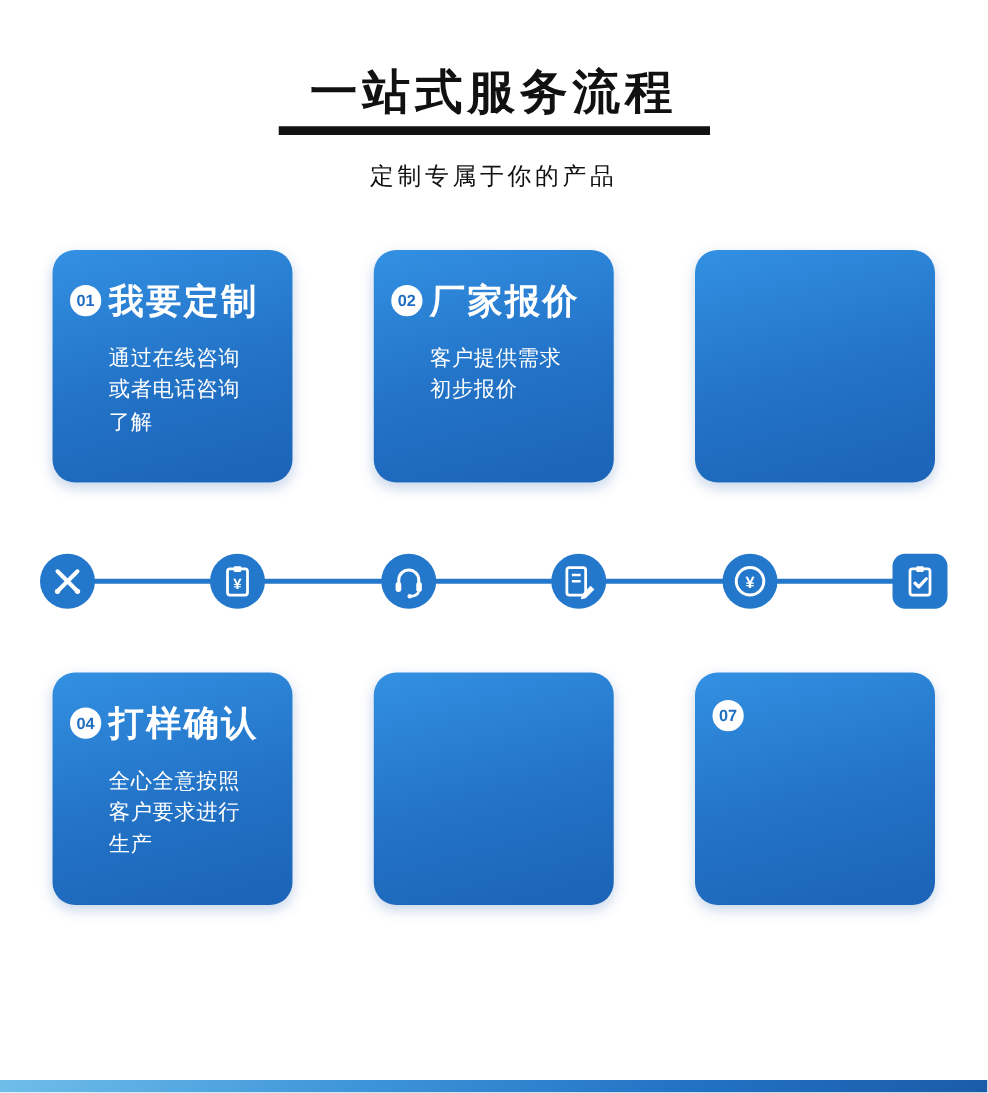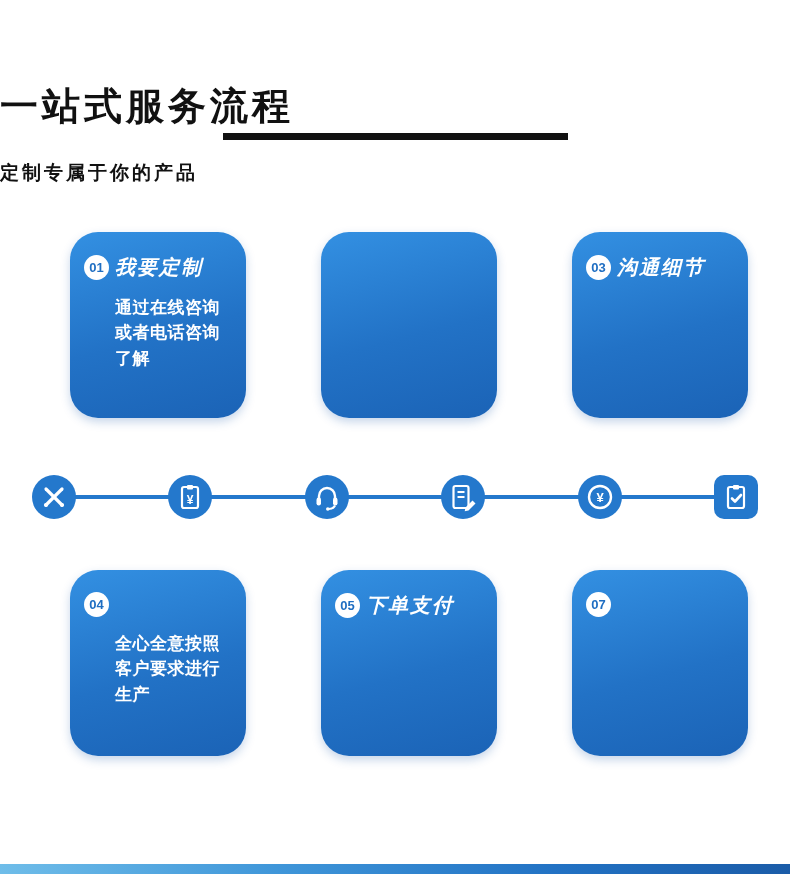--- a/index.html
+++ b/index.html
@@ -4,68 +4,65 @@
 <style>
   * { box-sizing: border-box; }
   html,body { margin:0; padding:0; }
   body {
     width:790px; height:874px;
     background:#ffffff;
     font-family:"Liberation Sans","DejaVu Sans",sans-serif;
     position:relative;
     overflow:hidden;
   }
-  .header { padding-top:52px;margin-top:32px; }
+  .header { text-align:center; padding-top:52px; }
   .page-title {
     font-size:38px; font-weight:bold; color:#111;
     letter-spacing:4px; line-height:1.2;
   }
   .title-underline {
     width:345px; height:7px; background:#111;
     margin:3px auto 0;
   }
   .page-subtitle {
-    font-size:19px; color:#111; margin-top:20px; letter-spacing:3px; font-weight:700;
+    font-size:19px; color:#111; margin-top:20px; letter-spacing:3px; font-weight:400;
   }
 
   .cards-row {
     display:flex; justify-content:space-between;
     padding:0 42px;
   }
   .cards-row.row1 { margin-top:46px; }
   .cards-row.row2 { margin-top:50px; }
 
   .card {
-    width:176px; min-height:186px;
-    border-radius:28px;
+    width:192px; min-height:186px;
+    border-radius:18px;
     background:linear-gradient(165deg,#3390e2 0%,#2272c6 55%,#1b63b6 100%);
     color:#fff;
     padding:22px 14px 18px 14px;
     box-shadow:0 4px 10px rgba(30,90,170,0.25);
-    margin-left:28px;
   }
   .card-header { display:flex; align-items:center; }
   .num-badge {
     width:25px; height:25px; border-radius:50%;
     background:#fff; color:#1f6ec2;
     font-weight:bold; font-size:13px;
     display:flex; align-items:center; justify-content:center;
     flex:0 0 auto;
   }
   .card-title {
-    font-size:20px; font-weight:bold; letter-spacing:2px; margin-left:6px;
+    font-size:28px; font-weight:bold; letter-spacing:2px; margin-left:6px;
     white-space:nowrap;
-    font-style:italic;
   }
   .card-body {
     font-size:17px; line-height:1.5;
     margin-top:14px; margin-left:31px;
     width:118px;
     letter-spacing:0.5px;
-    font-weight:bold;
   }
 
   .process {
     position:relative;
     margin:56px 0 0 0;
     height:46px;
     padding:0 32px;
     display:flex; justify-content:space-between; align-items:center;
   }
   .process-line {
@@ -98,26 +95,27 @@
 
 <div class="cards-row row1">
   <div class="card">
     <div class="card-header">
       <div class="num-badge">01</div>
       <div class="card-title">我要定制</div>
     </div>
     <div class="card-body">通过在线咨询或者电话咨询了解</div>
   </div>
   <div class="card">
+    <div class="card-header">
+      <div class="num-badge">02</div>
+      <div class="card-title">厂家报价</div>
+    </div>
+    <div class="card-body">客户提供需求初步报价</div>
   </div>
   <div class="card">
-    <div class="card-header">
-      <div class="num-badge">03</div>
-      <div class="card-title">沟通细节</div>
-    </div>
   </div>
 </div>
 
 <div class="process">
   <div class="process-line"></div>
 
   <div class="p-node">
     <svg viewBox="0 0 32 32">
       <g stroke="#fff" stroke-width="3.2" stroke-linecap="round">
         <line x1="8" y1="24" x2="24" y2="8"></line>
@@ -168,28 +166,25 @@
       <rect x="13" y="4" width="6" height="4.5" rx="1" fill="#fff"></rect>
       <path d="M12 17.5 l3 3 l6 -6.5" fill="none" stroke="#fff" stroke-width="2.6" stroke-linecap="round" stroke-linejoin="round"></path>
     </svg>
   </div>
 </div>
 
 <div class="cards-row row2">
   <div class="card">
     <div class="card-header">
       <div class="num-badge">04</div>
+      <div class="card-title">打样确认</div>
     </div>
     <div class="card-body">全心全意按照客户要求进行生产</div>
   </div>
   <div class="card">
-    <div class="card-header">
-      <div class="num-badge">05</div>
-      <div class="card-title">下单支付</div>
-    </div>
   </div>
   <div class="card">
     <div class="card-header">
       <div class="num-badge">07</div>
     </div>
   </div>
 </div>
 
 <div class="bottom-bar"></div>
 

